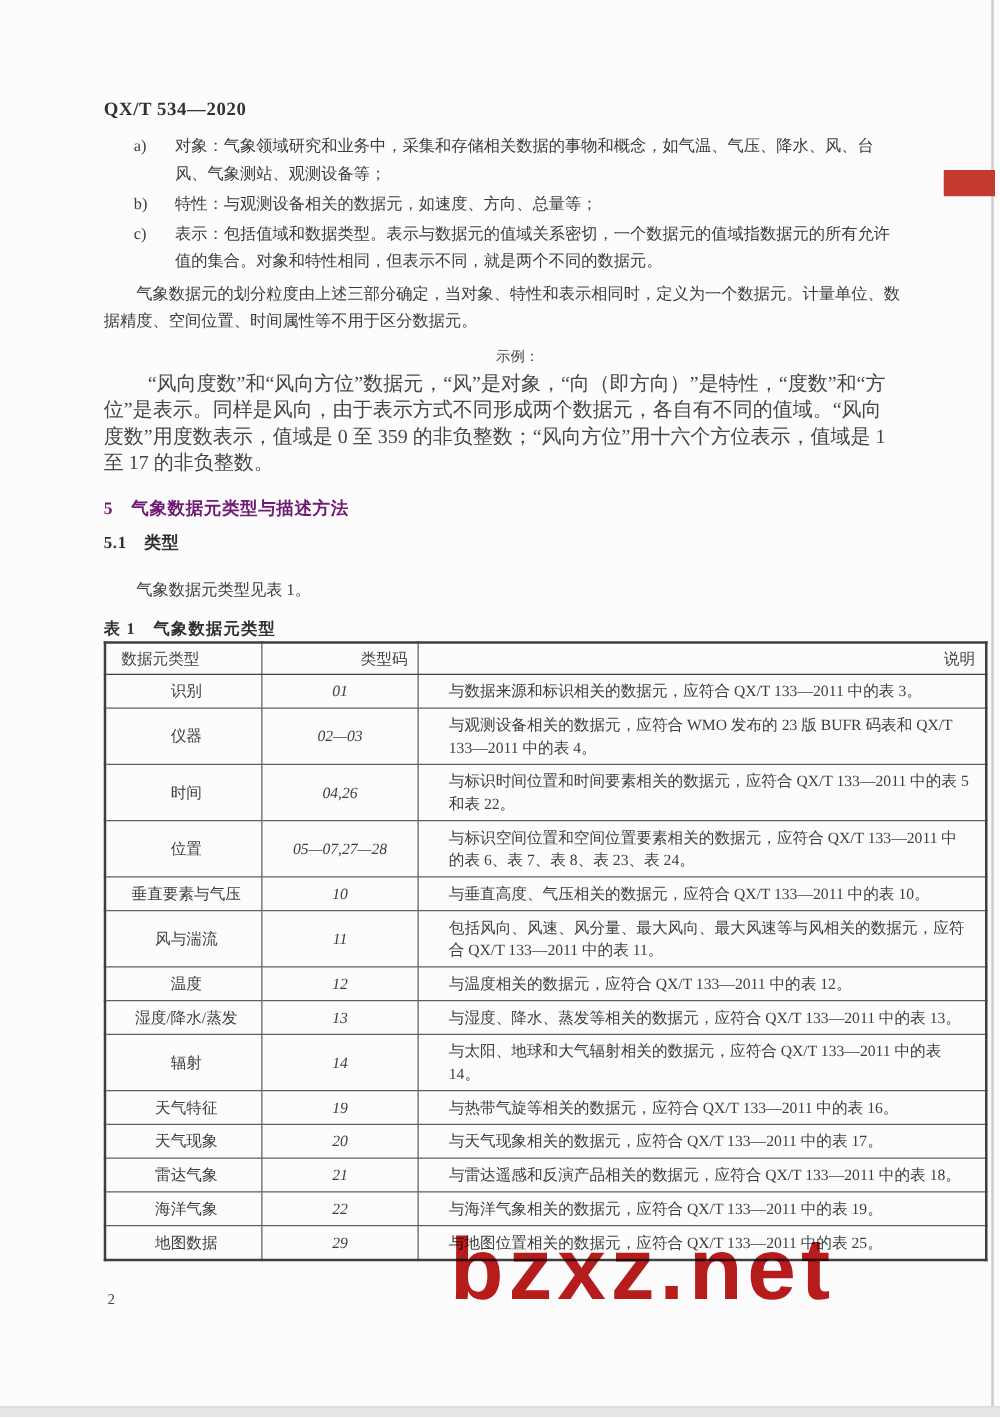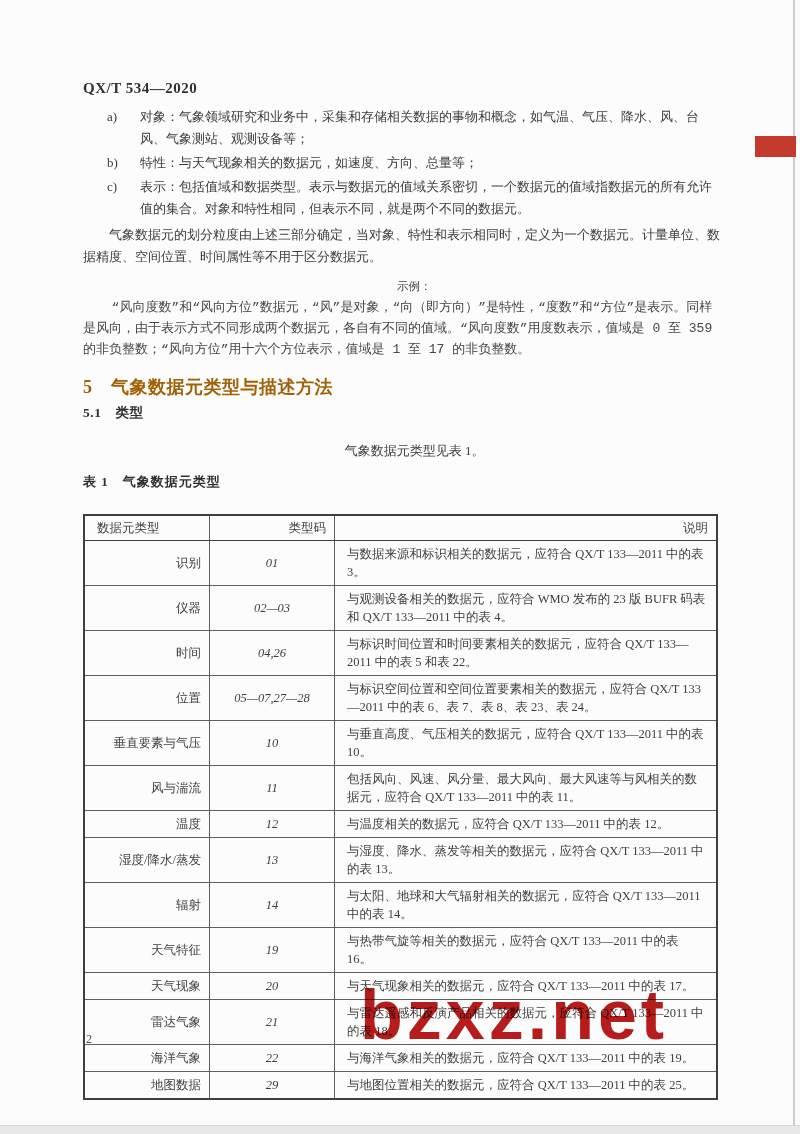--- a/index.html
+++ b/index.html
@@ -11,36 +11,36 @@
   .scan-edge-right{position:absolute;top:0;bottom:8px;left:793px;width:2px;background:#cccccc;}
   .scan-edge-bottom{position:absolute;left:0;right:0;bottom:0;height:8px;background:#e7e7e7;border-top:1px solid #d7d7d7;}
   .red-stamp{position:absolute;left:755px;top:136px;width:41px;height:21px;background:#c43a2e;}
   .doc-header{position:absolute;left:83px;top:80px;font-size:15px;font-weight:700;letter-spacing:.5px;color:#323232;}
   .content{position:absolute;left:83px;top:106px;width:637px;font-size:13px;line-height:22px;}
   .hang{display:flex;margin-bottom:2px;}
   .hang .lbl{width:33px;margin-left:24px;flex:0 0 auto;}
   .hang .txt{flex:1;}
   .para{text-indent:2em;margin:4px 0 0 0;}
   .example-label{margin-top:8px;font-size:11.5px;line-height:21px;text-indent:2.2em;text-align:center;}
-  .example-text{font-size:13px;line-height:21px;text-indent:2.2em;color:#464646;font-family:Liberation Mono, monospace;}
-  .h5{margin-top:18px;font-size:18px;font-weight:700;color:#a16207;line-height:18px;letter-spacing:.5px;}
+  .example-text{font-size:16px;line-height:21px;text-indent:2.2em;color:#464646;}
+  .h5{margin-top:18px;font-size:14px;font-weight:700;color:#701a75;line-height:18px;letter-spacing:.5px;}
   .h51{margin-top:8px;font-size:13.5px;font-weight:700;color:#303030;line-height:18px;letter-spacing:.5px;}
-  .intro{margin-top:20px;text-indent:2em;line-height:18px;text-align:center;}
+  .intro{margin-top:20px;text-indent:2em;line-height:18px;}
   .tbl-caption{margin-top:14px;text-align:left;font-weight:700;font-size:13px;line-height:16px;color:#303030;letter-spacing:1px;}
   table.t1{
-    margin-top:24px;width:635px;border-collapse:collapse;
+    margin-top:2px;width:707px;border-collapse:collapse;
     font-size:12.5px;color:#3e3e3e;
   }
   table.t1 th,table.t1 td{border:1px solid #5f5f5f;line-height:18px;padding:4px 8px;}
   table.t1{border:2px solid #3f3f3f;}
   table.t1 thead th{font-weight:400;text-align:right;padding:3px 8px;border-bottom:1.5px solid #3f3f3f;}
   table.t1 thead th.c1{text-align:left;padding-left:12px;}
-  table.t1 td.t{text-align:right;padding-left:12px;width:104px;}
+  table.t1 td.t{text-align:center;padding-left:12px;width:104px;}
   table.t1 td.c{text-align:center;width:108px;font-style:italic;}
-  table.t1 td.d{text-align:left;padding-left:12px;padding-right:10px;}
+  table.t1 td.d{text-align:left;padding-left:24px;padding-right:10px;}
   .page-number{position:absolute;left:86px;top:1032px;font-size:12px;color:#4a4a4a;}
   .watermark{
     position:absolute;left:360px;top:980px;z-index:5;
     font-family:"Liberation Sans","DejaVu Sans",sans-serif;
     font-size:70px;font-weight:700;letter-spacing:4px;line-height:1;
     color:#b91c1c;mix-blend-mode:multiply;user-select:none;
   }
 </style>
 </head>
 <body>
@@ -54,21 +54,21 @@
   <div class="doc-header">QX/T 534—2020</div>
 
   <div class="content">
 
     <div class="hang">
       <span class="lbl">a)</span>
       <span class="txt">对象：气象领域研究和业务中，采集和存储相关数据的事物和概念，如气温、气压、降水、风、台风、气象测站、观测设备等；</span>
     </div>
     <div class="hang">
       <span class="lbl">b)</span>
-      <span class="txt">特性：与天气现象相关的数据元，如速度、方向、总量等；</span>
+      <span class="txt">特性：与观测设备相关的数据元，如速度、方向、总量等；</span>
     </div>
     <div class="hang">
       <span class="lbl">c)</span>
       <span class="txt">表示：包括值域和数据类型。表示与数据元的值域关系密切，一个数据元的值域指数据元的所有允许值的集合。对象和特性相同，但表示不同，就是两个不同的数据元。</span>
     </div>
 
     <p class="para">气象数据元的划分粒度由上述三部分确定，当对象、特性和表示相同时，定义为一个数据元。计量单位、数据精度、空间位置、时间属性等不用于区分数据元。</p>
 
     <div class="example-label">示例：</div>
     <div class="example-text">“风向度数”和“风向方位”数据元，“风”是对象，“向（即方向）”是特性，“度数”和“方位”是表示。同样是风向，由于表示方式不同形成两个数据元，各自有不同的值域。“风向度数”用度数表示，值域是 0 至 359 的非负整数；“风向方位”用十六个方位表示，值域是 1 至 17 的非负整数。</div>

